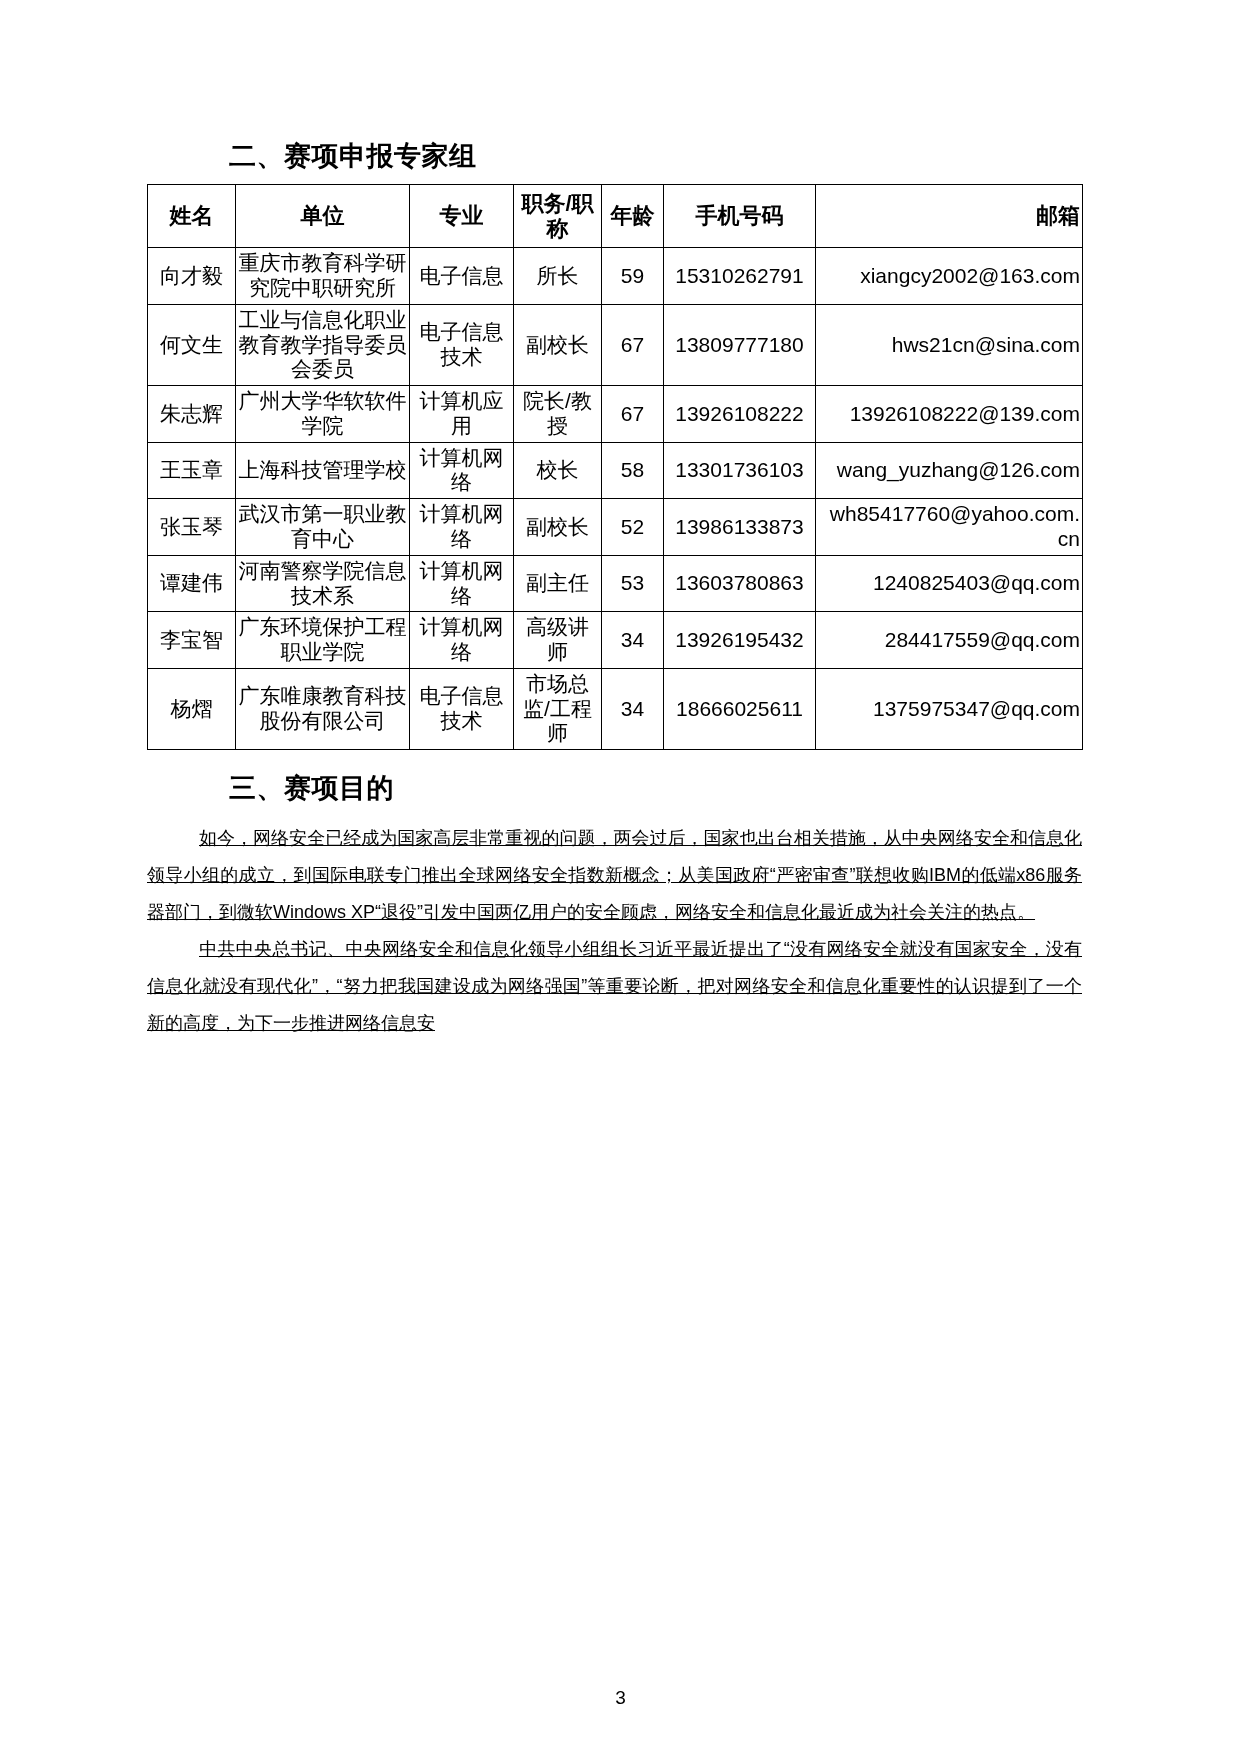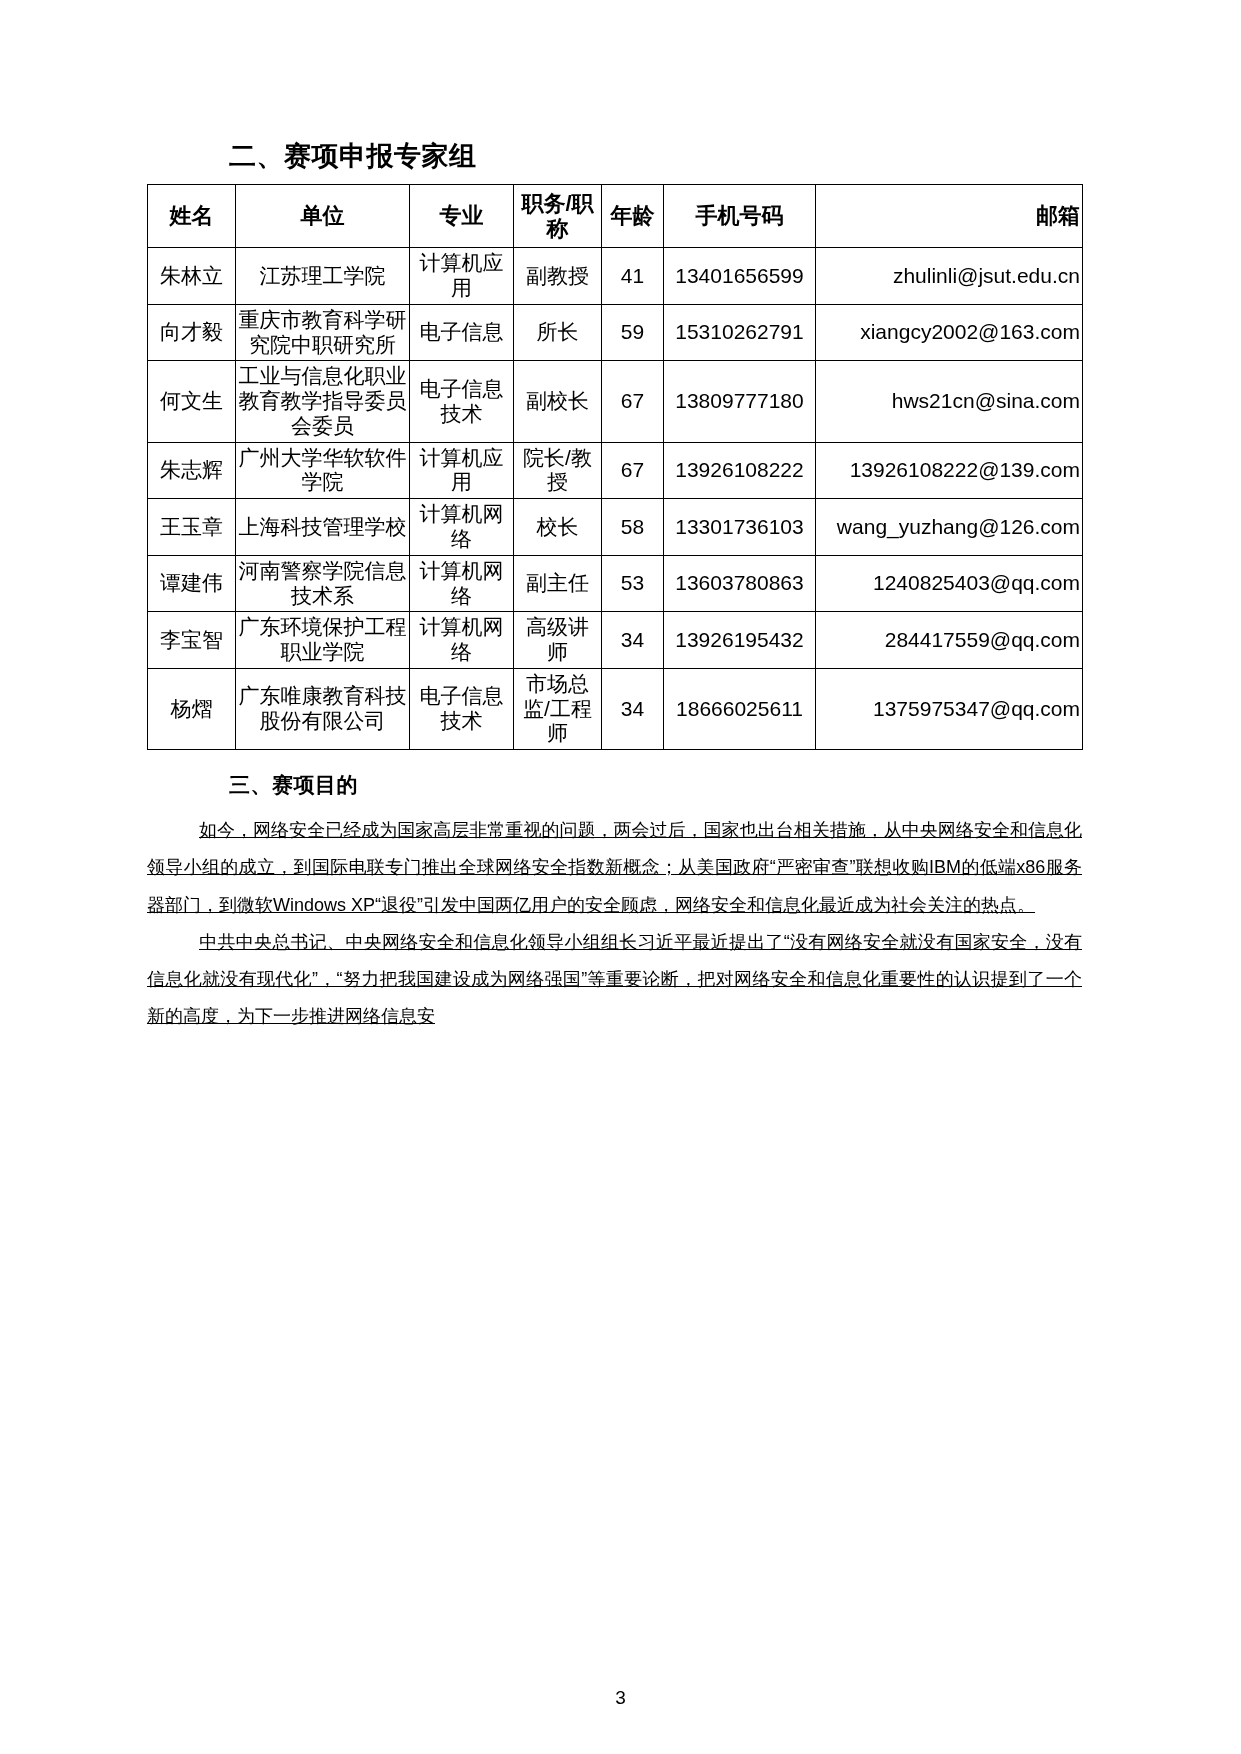--- a/index.html
+++ b/index.html
@@ -31,21 +31,21 @@
   
   .section-heading {
     font-size: 27px;
     font-weight: bold;
     letter-spacing: 0.5px;
     margin: 0 0 10px 0;
     padding-left: 82px;
     line-height: 1.25;
   }
   .section-heading-2 {
-    font-size: 21px;
+    font-size: 27px;
     font-weight: bold;
     letter-spacing: 0.5px;
     margin: 22px 0 14px 0;
     padding-left: 82px;
     line-height: 1.25;
   }
 
   
   table.experts {
     border-collapse: collapse;
@@ -133,29 +133,20 @@
           <th>单位</th>
           <th>专业</th>
           <th>职务/职称</th>
           <th>年龄</th>
           <th>手机号码</th>
           <th class="email">邮箱</th>
         </tr>
       </thead>
       <tbody>
         <tr>
-          <td class="name">朱林立</td>
-          <td>江苏理工学院</td>
-          <td>计算机应用</td>
-          <td>副教授</td>
-          <td>41</td>
-          <td>13401656599</td>
-          <td class="email">zhulinli@jsut.edu.cn</td>
-        </tr>
-        <tr>
           <td class="name">向才毅</td>
           <td>重庆市教育科学研究院中职研究所</td>
           <td>电子信息</td>
           <td>所长</td>
           <td>59</td>
           <td>15310262791</td>
           <td class="email">xiangcy2002@163.com</td>
         </tr>
         <tr>
           <td class="name">何文生</td>
@@ -178,20 +169,29 @@
         <tr>
           <td class="name">王玉章</td>
           <td>上海科技管理学校</td>
           <td>计算机网络</td>
           <td>校长</td>
           <td>58</td>
           <td>13301736103</td>
           <td class="email">wang_yuzhang@126.com</td>
         </tr>
         <tr>
+          <td class="name">张玉琴</td>
+          <td>武汉市第一职业教育中心</td>
+          <td>计算机网络</td>
+          <td>副校长</td>
+          <td>52</td>
+          <td>13986133873</td>
+          <td class="email">wh85417760@yahoo.com.cn</td>
+        </tr>
+        <tr>
           <td class="name">谭建伟</td>
           <td>河南警察学院信息技术系</td>
           <td>计算机网络</td>
           <td>副主任</td>
           <td>53</td>
           <td>13603780863</td>
           <td class="email">1240825403@qq.com</td>
         </tr>
         <tr>
           <td class="name">李宝智</td>

